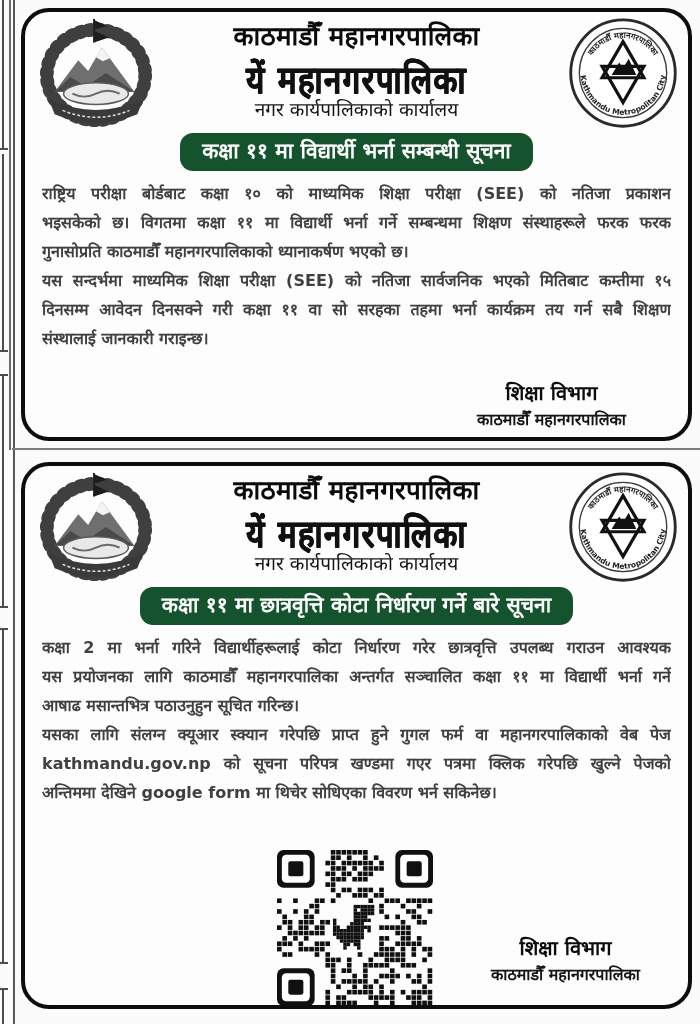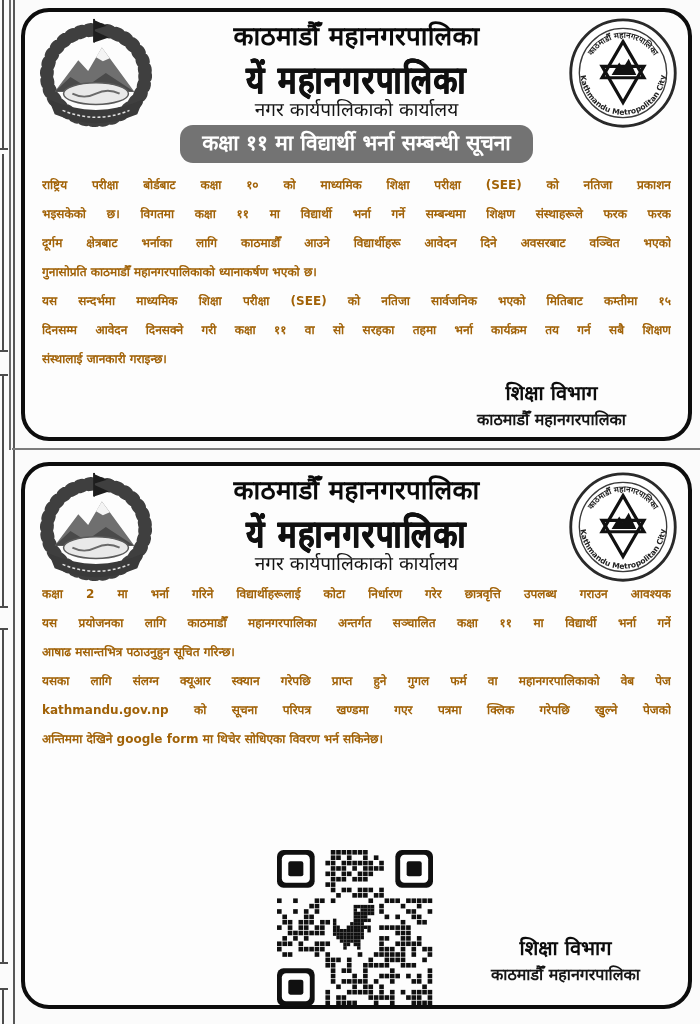--- a/index.html
+++ b/index.html
@@ -15,25 +15,25 @@
   .card-head{position:relative;height:106px;}
   .emblem{position:absolute;left:12px;top:2px;width:118px;height:120px;}
   .seal{position:absolute;right:6px;top:4px;width:118px;height:114px;}
   .head-center{text-align:center;margin:0 128px;padding-top:5px;}
   .org{font-size:26px;font-weight:bold;letter-spacing:.3px;color:#0a0a0a;white-space:nowrap;}
   .org-styl-wrap{height:42px;}
   .org-styl{display:inline-block;font-size:31px;font-weight:bold;letter-spacing:1.5px;
             transform:scaleY(1.22);transform-origin:top;color:#101010;
             text-shadow:.6px 0 #101010, -.4px 0 #101010;white-space:nowrap;}
   .office{font-size:19px;font-weight:normal;margin-top:1px;white-space:nowrap;}
-  .banner{margin:7px auto 0;width:fit-content;max-width:94%;background:#737373;color:#fff;
+  .banner{margin:15px auto 0;width:fit-content;max-width:94%;background:#14532d;color:#fff;
           font-size:21px;font-weight:bold;line-height:1.25;padding:5px 22px 7px;
           border-radius:13px;white-space:nowrap;}
   .body{padding:8px 17px 0 17px;}
-  .line{font-size:12px;font-weight:bold;line-height:29px;color:#a16207;
+  .line{font-size:16px;font-weight:bold;line-height:29px;color:#404040;
         text-align:justify;text-align-last:justify;white-space:normal;overflow:hidden;height:29px;}
   .line.end{text-align-last:left;}
   .sig{position:absolute;text-align:center;margin-left:44px;}
   #card1 .sig{right:62px;bottom:7px;}
   #card2 .sig{right:48px;bottom:20px;}
   .sig-dept{font-size:20px;font-weight:bold;color:#0c0c0c;}
   .sig-org{font-size:16px;font-weight:bold;color:#151515;margin-top:2px;}
   .divider{position:absolute;top:448px;left:12px;width:688px;height:2px;background:#7c7c7c;}
   .qr{position:absolute;left:252px;top:384px;width:156px;height:156px;z-index:3;}
   .qr svg{width:100%;height:100%;}
@@ -94,21 +94,20 @@
         <path d="M60,91 L38,53 L82,53 Z" fill="none" stroke="#111" stroke-width="3.4"></path>
         <path d="M48,62 L56,49 L60,55 L66,45 L74,62 Z" fill="#111"></path>
       </svg>
     </header>
     <div class="banner">
       <span>कक्षा ११ मा विद्यार्थी भर्ना सम्बन्धी सूचना</span>
     </div>
     <div class="body">
       <div class="line">राष्ट्रिय परीक्षा बोर्डबाट कक्षा १० को माध्यमिक शिक्षा परीक्षा (SEE) को नतिजा प्रकाशन</div>
       <div class="line">भइसकेको छ। विगतमा कक्षा ११ मा विद्यार्थी भर्ना गर्ने सम्बन्धमा शिक्षण संस्थाहरूले फरक फरक</div>
-      <div class="line">दूर्गम क्षेत्रबाट भर्नाका लागि काठमाडौँ आउने विद्यार्थीहरू आवेदन दिने अवसरबाट वञ्चित भएको</div>
       <div class="line end">गुनासोप्रति काठमाडौँ महानगरपालिकाको ध्यानाकर्षण भएको छ।</div>
       <div class="line">यस सन्दर्भमा माध्यमिक शिक्षा परीक्षा (SEE) को नतिजा सार्वजनिक भएको मितिबाट कम्तीमा १५</div>
       <div class="line">दिनसम्म आवेदन दिनसक्ने गरी कक्षा ११ वा सो सरहका तहमा भर्ना कार्यक्रम तय गर्न सबै शिक्षण</div>
       <div class="line end">संस्थालाई जानकारी गराइन्छ।</div>
     </div>
     <div class="sig">
       <div class="sig-dept">शिक्षा विभाग</div>
       <div class="sig-org">काठमाडौँ महानगरपालिका</div>
     </div>
   </section>
@@ -145,20 +144,23 @@
           <textPath href="#sealTop2" startOffset="50%" text-anchor="middle">काठमाडौँ महानगरपालिका</textPath>
         </text>
         <text font-size="8" fill="#222" font-weight="bold">
           <textPath href="#sealBot2" startOffset="50%" text-anchor="middle">Kathmandu Metropolitan City</textPath>
         </text>
         <path d="M60,27 L82,65 L38,65 Z" fill="none" stroke="#111" stroke-width="3.4"></path>
         <path d="M60,91 L38,53 L82,53 Z" fill="none" stroke="#111" stroke-width="3.4"></path>
         <path d="M48,62 L56,49 L60,55 L66,45 L74,62 Z" fill="#111"></path>
       </svg>
     </header>
+    <div class="banner">
+      <span>कक्षा ११ मा छात्रवृत्ति कोटा निर्धारण गर्ने बारे सूचना</span>
+    </div>
     <div class="body">
       <div class="line">कक्षा 2 मा भर्ना गरिने विद्यार्थीहरूलाई कोटा निर्धारण गरेर छात्रवृत्ति उपलब्ध गराउन आवश्यक</div>
       <div class="line">यस प्रयोजनका लागि काठमाडौँ महानगरपालिका अन्तर्गत सञ्चालित कक्षा ११ मा विद्यार्थी भर्ना गर्ने</div>
       <div class="line end">आषाढ मसान्तभित्र पठाउनुहुन सूचित गरिन्छ।</div>
       <div class="line">यसका लागि संलग्न क्यूआर स्क्यान गरेपछि प्राप्त हुने गुगल फर्म वा महानगरपालिकाको वेब पेज</div>
       <div class="line">kathmandu.gov.np को सूचना परिपत्र खण्डमा गएर पत्रमा क्लिक गरेपछि खुल्ने पेजको</div>
       <div class="line end">अन्तिममा देखिने google form मा थिचेर सोधिएका विवरण भर्न सकिनेछ।</div>
     </div>
     <div class="qr">
       <svg id="qrSvg" viewBox="0 0 145 145">

